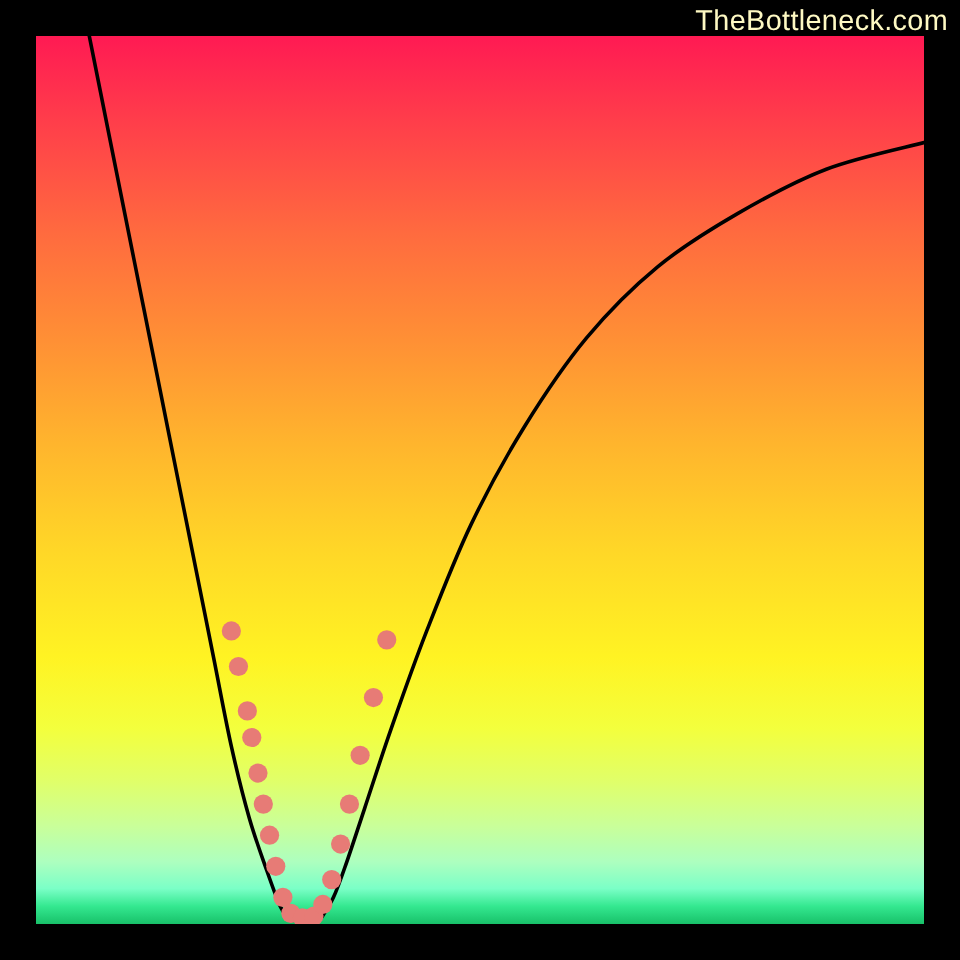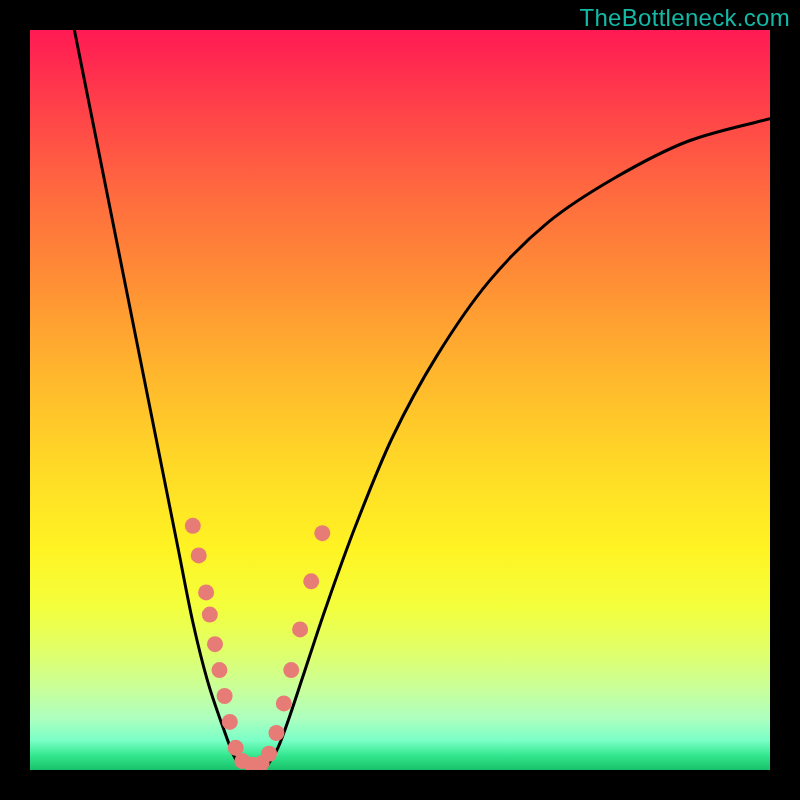--- a/index.html
+++ b/index.html
@@ -40,21 +40,21 @@
       #adffbf 93%,
       #7bffc7 96%,
       #34e890 98%,
       #18c169 100%
     );
   }
   .watermark {
     position: absolute;
     top: 4px;
     right: 10px;
-    color: #14b8a6;
+    color: #fef9c3;
     font-size: 24px;
     font-weight: 500;
     letter-spacing: 0.3px;
     user-select: none;
   }
   svg.curve {
     position: absolute;
     left: 0;
     top: 0;
     width: 740px;

